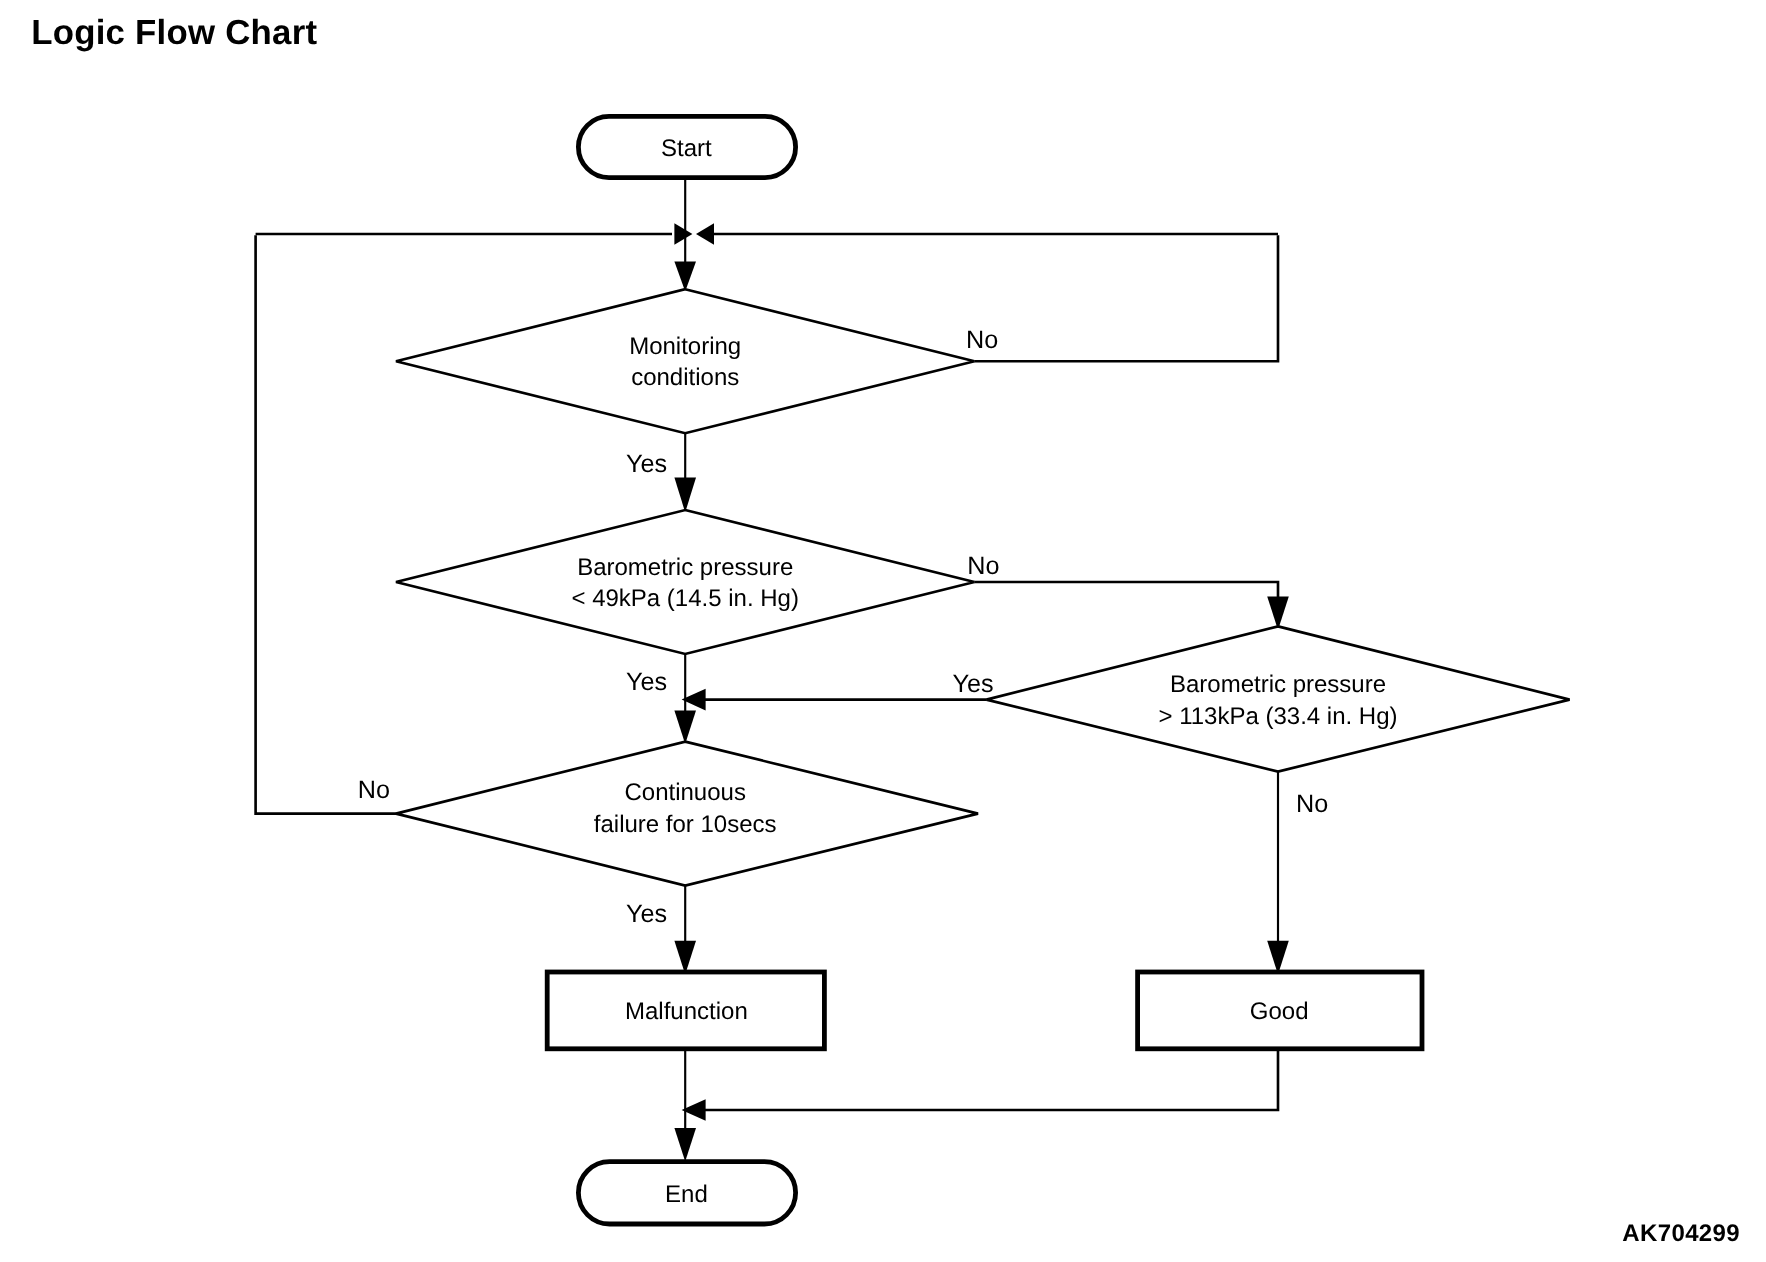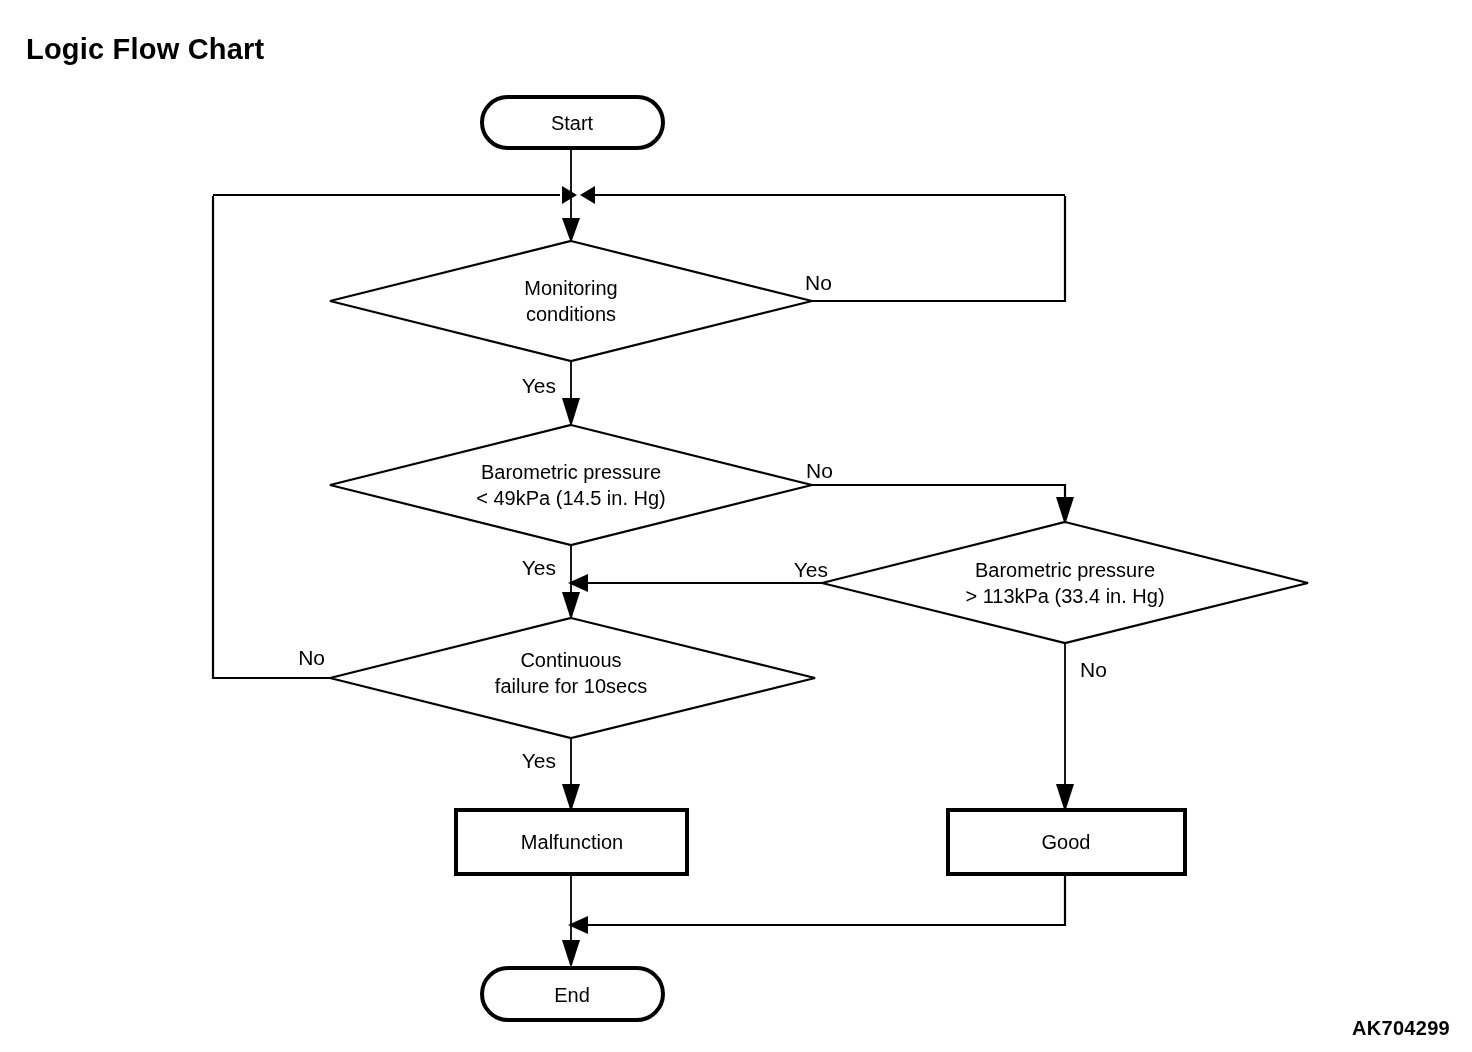--- a/index.html
+++ b/index.html
@@ -22,21 +22,20 @@
     background: #ffffff;
   }
   #chart-title {
     position: absolute;
     left: 26px;
     top: 12px;
     font-size: 29px;
     font-weight: bold;
     letter-spacing: 0.2px;
     white-space: nowrap;
-    margin-top: 21px;
   }
   #ref-code {
     position: absolute;
     right: 22px;
     bottom: 12px;
     font-size: 20px;
     font-weight: bold;
     letter-spacing: 0.3px;
     text-align: center;
   }

